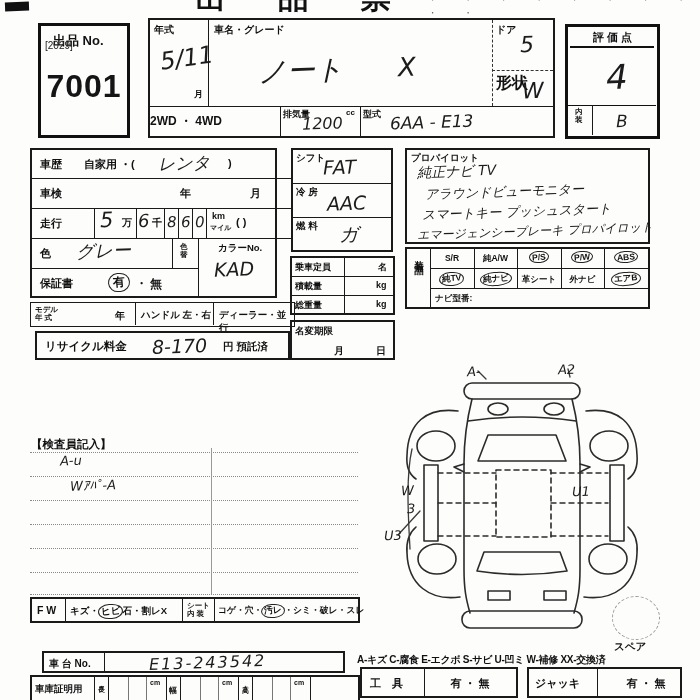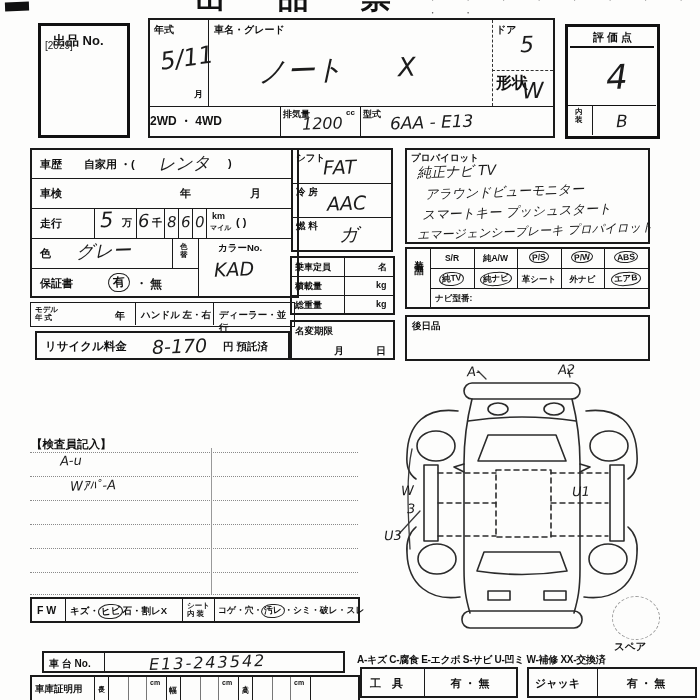--- a/index.html
+++ b/index.html
@@ -25,20 +25,21 @@
 
 <div id="sheet">
 
   <div class="abs" style="left:196px;top:-22px;font-size:30px;font-weight:bold;letter-spacing:22px;color:#111;">出 品 票</div>
   <div class="abs" style="left:428px;top:-6px;font-size:9px;color:#555;letter-spacing:12px;">・ ・ ・ ・ ・ ・ ・ ・ ・ ・</div>
   <div class="abs" style="left:5px;top:2px;width:24px;height:9px;background:#111;transform:rotate(-2deg);"></div>
 
   <div class="abs box3" style="left:38px;top:23px;width:92px;height:115px;">
     <div class="abs lbl" style="left:12px;top:6px;font-size:13px;">出品 No.</div>
     <div class="abs" style="left:4px;top:14px;font-size:10px;color:#222;">[2029]</div>
+    <div class="abs b" style="left:0;top:42px;width:100%;text-align:center;font-size:32px;letter-spacing:1px;">7001</div>
   </div>
 
   <div class="abs box2" style="left:148px;top:18px;width:407px;height:120px;">
     <div class="hline" style="left:0;top:86px;width:403px;"></div>
 
     <div class="vline" style="left:58px;top:0;height:86px;"></div>
     <div class="abs lbl" style="left:4px;top:3px;font-size:10px;">年式</div>
     <div class="abs hw" style="left:10px;top:24px;font-size:24px;transform:rotate(-8deg);">5/11</div>
     <div class="abs lbl" style="left:44px;top:68px;font-size:9px;">月</div>
     <div class="abs lbl" style="left:64px;top:3px;font-size:10px;">車名・グレード</div>
@@ -67,21 +68,21 @@
     <div class="abs" style="left:2px;top:19px;width:84px;border-top:2.5px solid #111;"></div>
     <div class="abs hw" style="left:38px;top:30px;font-size:34px;">4</div>
     <div class="abs" style="left:0;top:78px;width:88px;border-top:1.5px solid #111;"></div>
     <div class="vline" style="left:24px;top:78px;height:30px;"></div>
     <div class="abs tiny" style="left:7px;top:81px;">
       <span>内</span><br><span>装</span>
     </div>
     <div class="abs hw" style="left:48px;top:84px;font-size:17px;">B</div>
   </div>
 
-  <div class="abs box2" style="left:30px;top:148px;width:269px;height:150px;">
+  <div class="abs box2" style="left:30px;top:148px;width:247px;height:150px;">
     <div class="hline" style="left:0;top:28px;width:261px;"></div>
     <div class="hline" style="left:0;top:58px;width:261px;"></div>
     <div class="hline" style="left:0;top:88px;width:261px;"></div>
     <div class="hline" style="left:0;top:118px;width:166px;"></div>
 
     <div class="abs lbl" style="left:8px;top:7px;font-size:11px;">車歴</div>
     <div class="abs lbl" style="left:52px;top:7px;font-size:11px;">自家用 ・(</div>
     <div class="abs hw" style="left:126px;top:2px;font-size:17px;">レンタ</div>
     <div class="abs lbl" style="left:196px;top:7px;font-size:11px;">)</div>
 
@@ -192,23 +193,20 @@
     <div class="abs lbl" style="left:154px;top:2px;width:43px;text-align:center;font-size:8.5px;"><span class="circ-s">P/W</span></div>
     <div class="abs lbl" style="left:197px;top:2px;width:44px;text-align:center;font-size:8.5px;"><span class="circ-s">ABS</span></div>
     <div class="abs lbl" style="left:23px;top:23px;width:44px;text-align:center;font-size:8.5px;"><span class="circ-s">純TV</span></div>
     <div class="abs lbl" style="left:67px;top:23px;width:43px;text-align:center;font-size:8.5px;"><span class="circ-s">純ナビ</span></div>
     <div class="abs lbl" style="left:110px;top:25px;width:44px;text-align:center;font-size:8.5px;">革シート</div>
     <div class="abs lbl" style="left:154px;top:25px;width:43px;text-align:center;font-size:8.5px;">外ナビ</div>
     <div class="abs lbl" style="left:197px;top:23px;width:44px;text-align:center;font-size:8.5px;"><span class="circ-s">エアB</span></div>
     <div class="abs lbl" style="left:28px;top:44px;font-size:8.5px;">ナビ型番:</div>
   </div>
 
-  <div class="abs box2" style="left:405px;top:315px;width:245px;height:46px;">
-    <div class="abs lbl" style="left:5px;top:3px;font-size:9.5px;">後日品</div>
-  </div>
 
   <div class="abs lbl" style="left:31px;top:437px;font-size:11.5px;">【検査員記入】</div>
   <div class="dotline" style="left:30px;top:452px;width:328px;"></div>
   <div class="dotline" style="left:30px;top:476px;width:328px;"></div>
   <div class="dotline" style="left:30px;top:500px;width:328px;"></div>
   <div class="dotline" style="left:30px;top:524px;width:328px;"></div>
   <div class="dotline" style="left:30px;top:548px;width:328px;"></div>
   <div class="dotline" style="left:30px;top:572px;width:328px;"></div>
   <div class="dotline" style="left:30px;top:594px;width:328px;"></div>
   <div class="abs" style="left:211px;top:448px;width:0;height:146px;border-left:1px solid #999;"></div>
@@ -309,19 +307,19 @@
   <div class="abs" style="left:612px;top:596px;width:46px;height:42px;border:1.5px dashed #999;border-radius:50%;"></div>
   <div class="abs lbl" style="left:614px;top:640px;font-size:10.5px;">スペア</div>
 
   <div class="abs lbl" style="left:357px;top:653px;font-size:10px;letter-spacing:-0.3px;white-space:nowrap;">A-キズ C-腐食 E-エクボ S-サビ U-凹ミ W-補修 XX-交換済</div>
 
   <div class="abs box2" style="left:360px;top:667px;width:158px;height:31px;">
     <div class="vline" style="left:62px;top:0;height:28px;"></div>
     <div class="abs lbl" style="left:8px;top:7px;font-size:11px;">工　具</div>
     <div class="abs lbl" style="left:62px;top:7px;width:92px;text-align:center;font-size:11px;">有 ・ 無</div>
   </div>
-  <div class="abs box2" style="left:527px;top:667px;width:170px;height:31px;font-family:Liberation Serif, serif;">
+  <div class="abs box2" style="left:527px;top:667px;width:155px;height:31px;">
     <div class="vline" style="left:68px;top:0;height:28px;"></div>
     <div class="abs lbl" style="left:6px;top:7px;font-size:11px;">ジャッキ</div>
     <div class="abs lbl" style="left:68px;top:7px;width:98px;text-align:center;font-size:11px;">有 ・ 無</div>
   </div>
 
 </div>
 
 </body></html>

